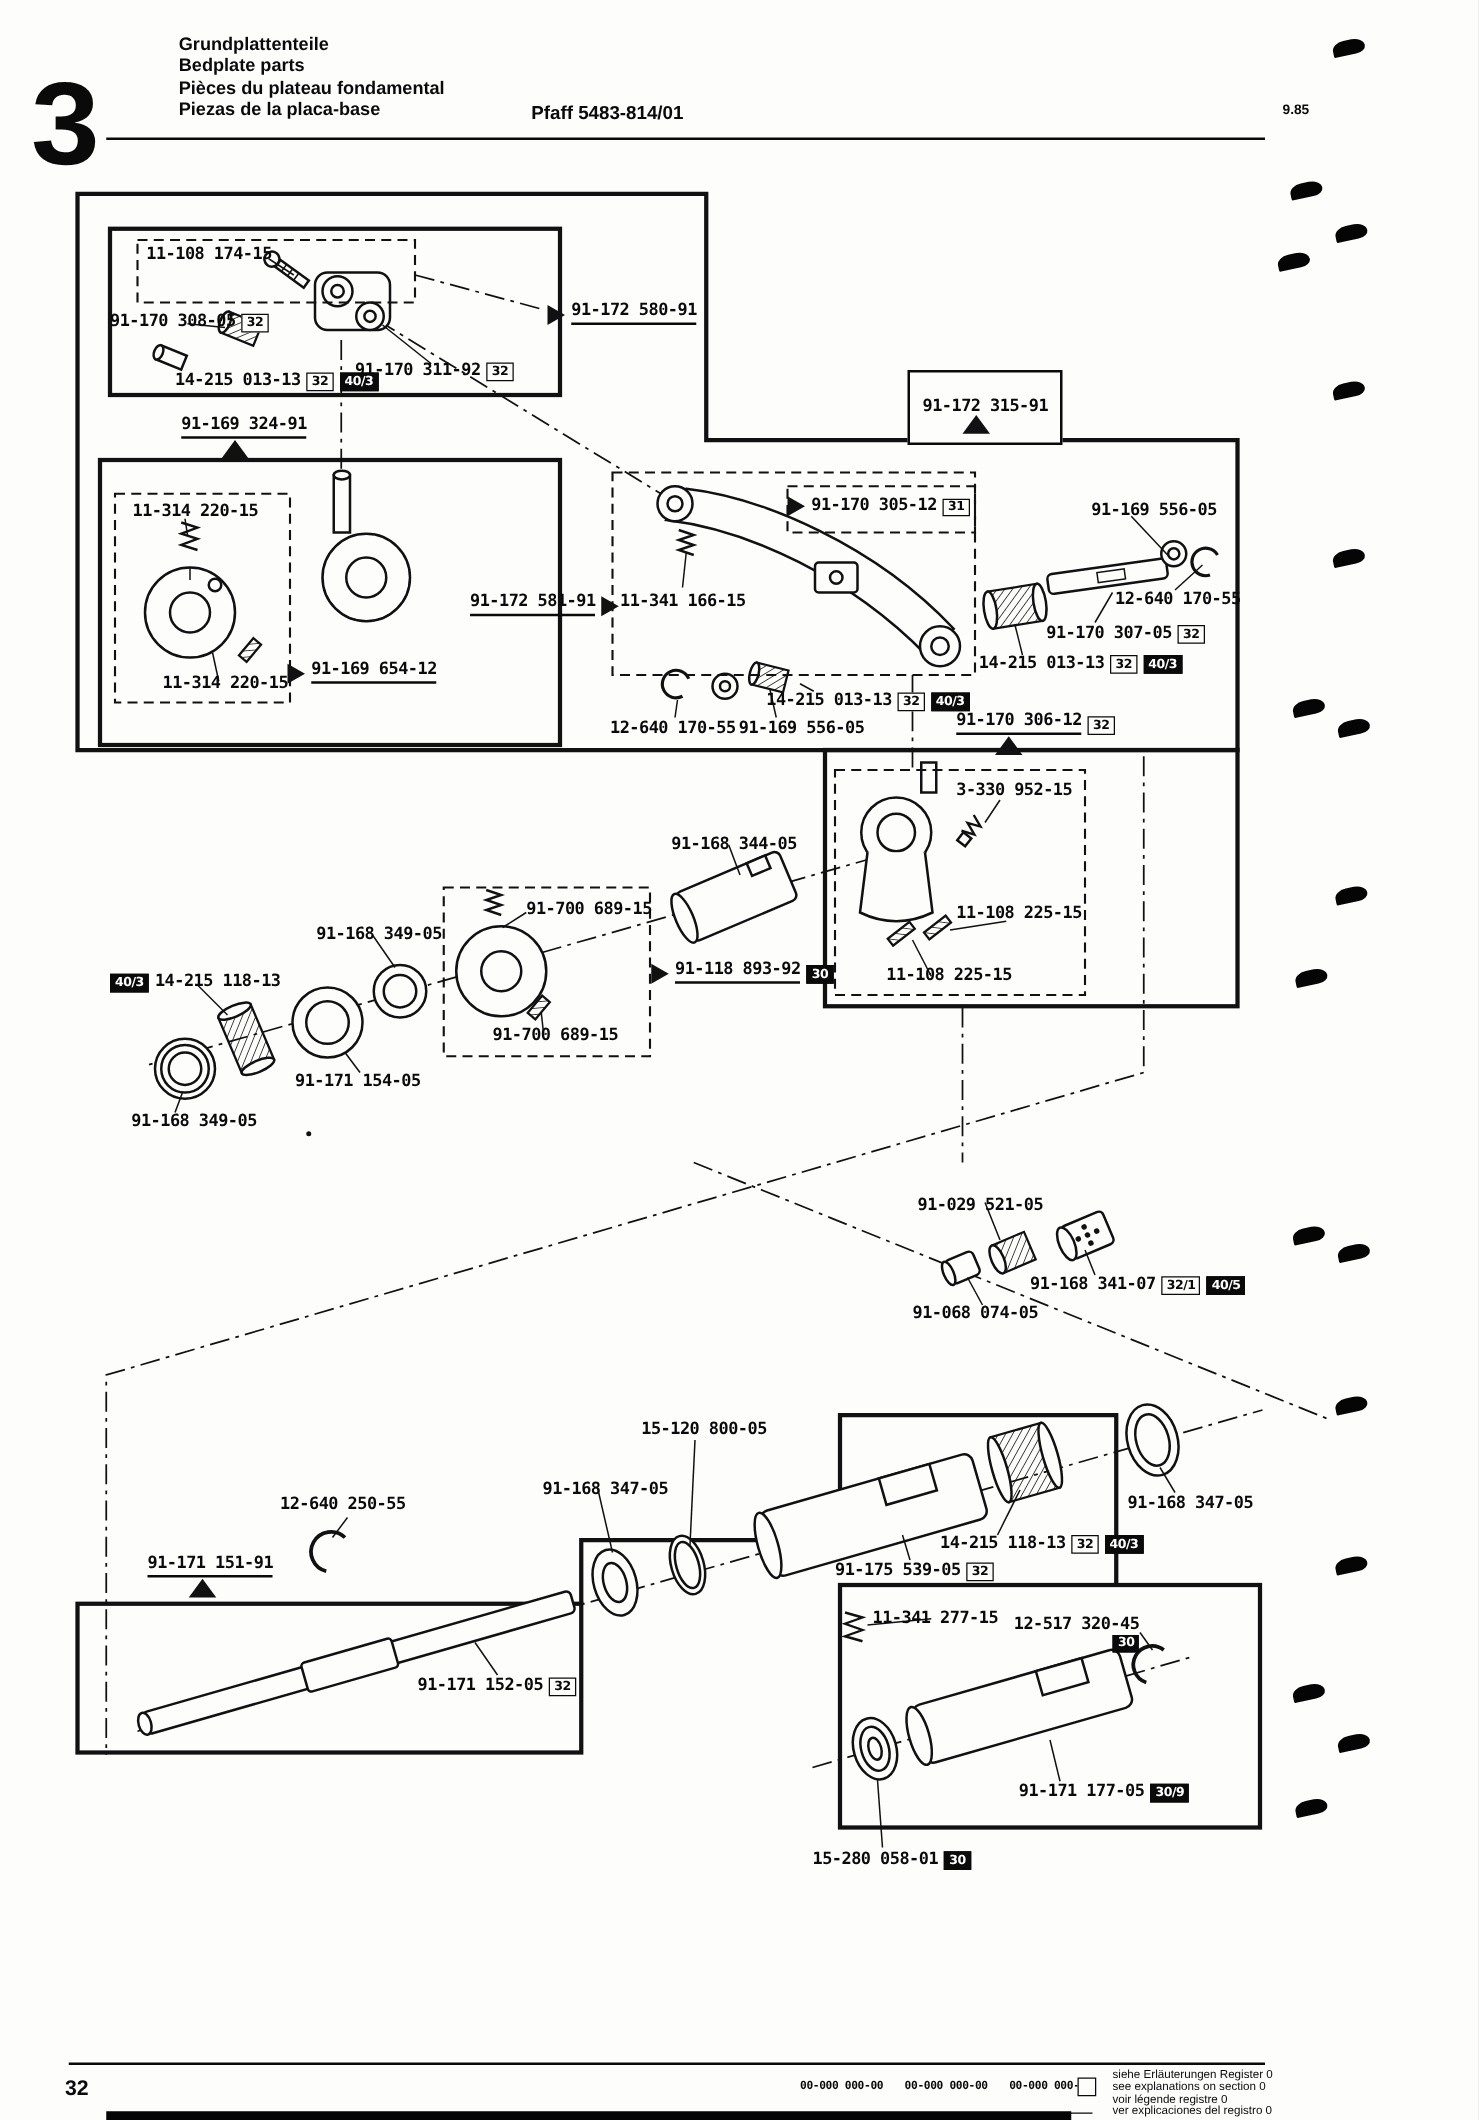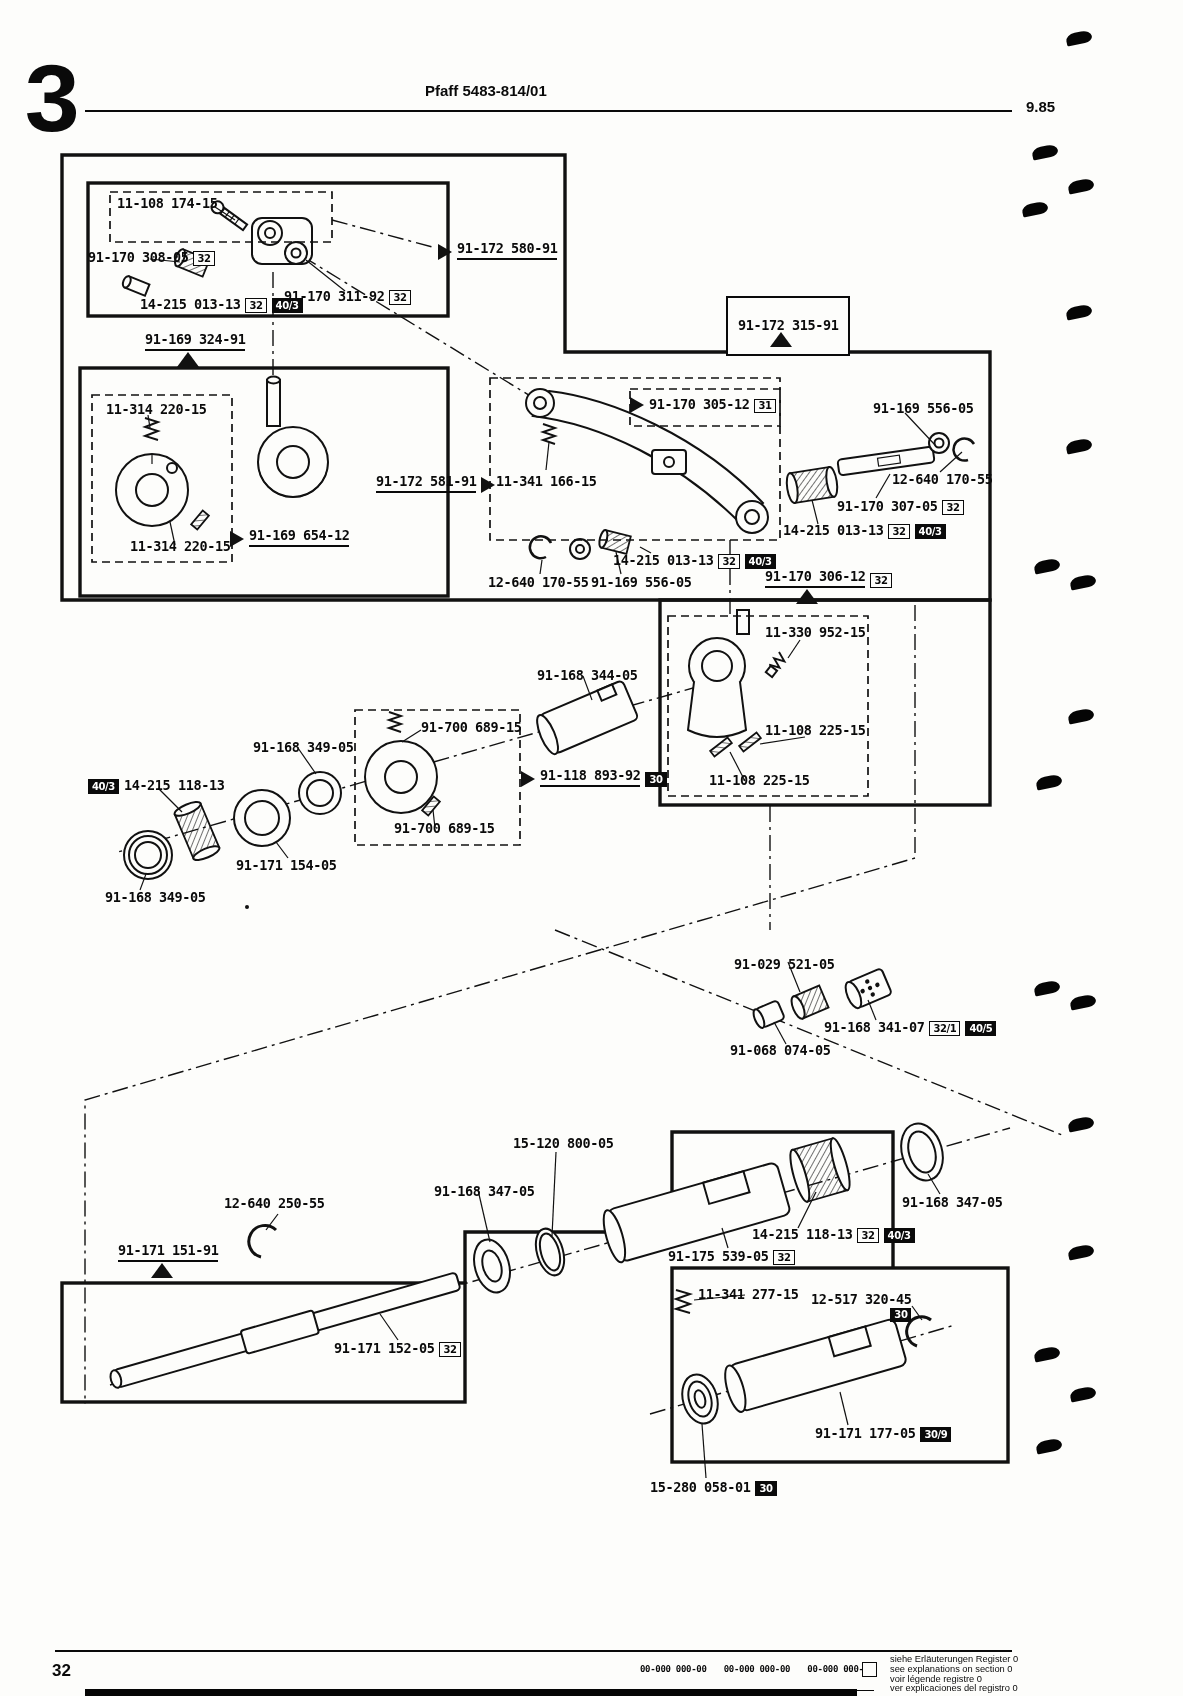--- a/index.html
+++ b/index.html
@@ -2,21 +2,21 @@
 <html><head>
 <meta charset="utf-8">
 <style>
   html,body{margin:0;padding:0;background:#d8d8d8}
   .page{position:relative;width:1183px;height:1696px;margin:0 auto;background:#fdfdfb;overflow:hidden;
         font-family:"Liberation Sans",sans-serif;color:#0a0a0a}
   
   .big3{position:absolute;left:26px;top:52px;font-size:94px;font-weight:900;line-height:1;letter-spacing:-4px;transform:scaleX(1.05)}
   .titles{position:absolute;left:143px;top:28px;font-size:14.5px;font-weight:700;line-height:17.4px;white-space:nowrap}
   .model{position:absolute;left:425px;top:82px;font-size:15px;font-weight:700}
-  .edition{position:absolute;left:1026px;top:98px;font-size:15px;font-weight:700}
+  .edition{position:absolute;left:1026px;top:82px;font-size:11px;font-weight:700}
   .hrule{position:absolute;left:85px;top:110px;width:927px;height:2.4px;background:#0a0a0a}
   
   #diagram-labels .lbl{position:absolute;display:flex;align-items:flex-end;white-space:nowrap;
      font-family:"DejaVu Sans Mono",monospace;font-size:13.5px;font-weight:700;letter-spacing:-0.4px;color:#0a0a0a}
   .lbl.boxed{border:2.4px solid #0a0a0a;padding:20px 10px;background:#fdfdfb}
   .pn{line-height:1.15}
   .pn.u{border-bottom:2px solid #0a0a0a;padding-bottom:1px}
   .tag{display:inline-block;border:1.6px solid #0a0a0a;font-family:"DejaVu Sans",sans-serif;
        font-size:10px;font-weight:700;line-height:1.15;padding:0.5px 3px;margin:0 0 0 5px;background:#fdfdfb}
   .tag.solid{background:#0a0a0a;color:#fff;border-color:#0a0a0a}
@@ -43,20 +43,26 @@
   .fbox{position:absolute;left:862px;top:1662px;width:13px;height:13px;border:1.7px solid #0a0a0a;background:#fdfdfb}
   .legend{position:absolute;left:890px;top:1655px;font-size:9.3px;line-height:9.8px;font-weight:400;white-space:nowrap}
   .bbar{position:absolute;left:85px;top:1689px;width:772px;height:7px;background:#050505}
 </style>
 </head>
 <body>
 
 <div class="page">
 
   <div class="big3">3</div>
+  <div class="titles">
+    <div>Grundplattenteile</div>
+    <div>Bedplate parts</div>
+    <div>Pièces du plateau fondamental</div>
+    <div>Piezas de la placa-base</div>
+  </div>
   <div class="model">Pfaff 5483-814/01</div>
   <div class="edition">9.85</div>
   <div class="hrule"></div>
 
   <svg width="1183" height="1696" viewBox="0 0 1183 1696" style="position:absolute;left:0;top:0">
     <defs>
       <pattern id="hatch" width="5" height="5" patternUnits="userSpaceOnUse" patternTransform="rotate(45)">
         <line x1="0" y1="0" x2="0" y2="5" stroke="#111" stroke-width="1.2"></line>
       </pattern>
     </defs>
@@ -374,21 +380,21 @@
       </div>
       <div class="lbl" style="left: 591px; top: 575px;">
         <span class="pn">91-169 556-05</span>
       </div>
       <div class="lbl" style="left: 765px; top: 569px;">
         <span class="pn u">91-170 306-12</span>
         <span class="tag">32</span>
       </div>
       <div class="tri-up" style="left: 796px; top: 589px;"></div>
       <div class="lbl" style="left: 765px; top: 625px;">
-        <span class="pn">11-330 952-15</span>
+        <span class="pn">3-330 952-15</span>
       </div>
       <div class="lbl" style="left: 537px; top: 668px;">
         <span class="pn">91-168 344-05</span>
       </div>
       <div class="lbl" style="left: 421px; top: 720px;">
         <span class="pn">91-700 689-15</span>
       </div>
       <div class="lbl" style="left: 253px; top: 740px;">
         <span class="pn">91-168 349-05</span>
       </div>

